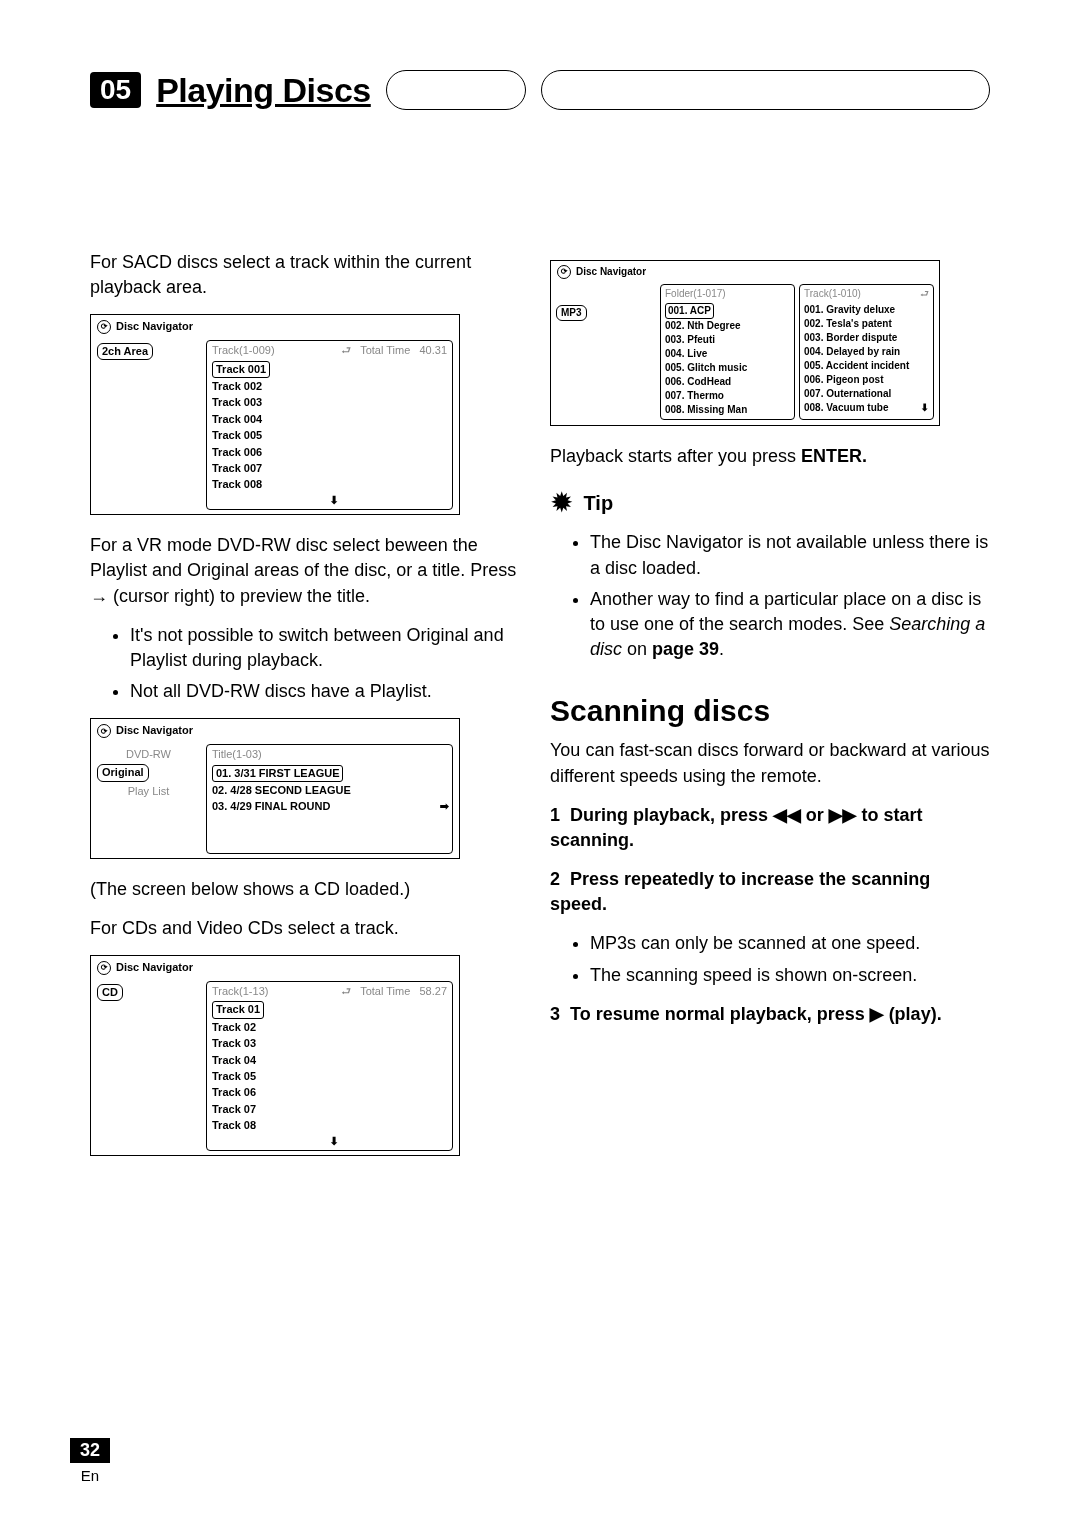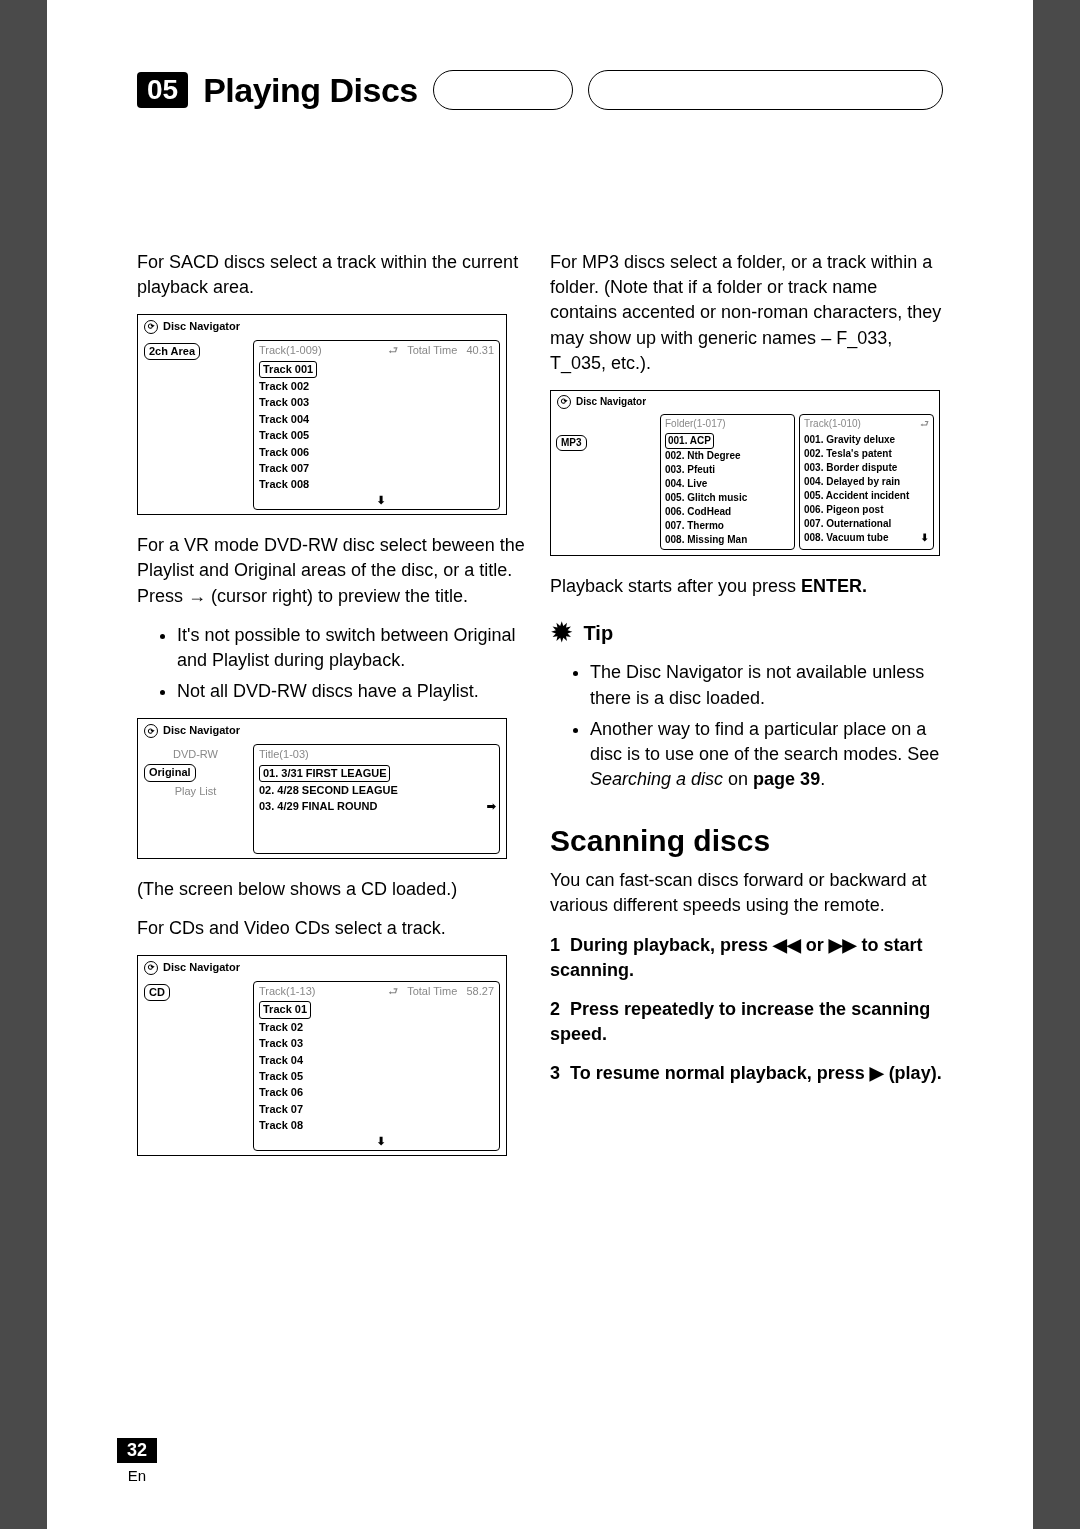--- a/index.html
+++ b/index.html
@@ -1,21 +1,21 @@
 <!DOCTYPE html>
 <html><head>
 <meta charset="utf-8">
 <style>
   * { box-sizing: border-box; margin: 0; padding: 0; }
   body { background: #4a4a4a; font-family: Arial, Helvetica, sans-serif; display: flex; justify-content: center; }
-  .page { width: 986px; height: 1529px; background: #fff; position: relative; padding: 70px 90px 50px 90px; }
+  .page { width: 1080px; height: 1529px; background: #fff; position: relative; padding: 70px 90px 50px 90px; }
   
   .header-row { display: flex; align-items: center; gap: 15px; margin-bottom: 140px; }
   .chapter-badge { background: #000; color: #fff; font-size: 28px; font-weight: bold; padding: 2px 10px; border-radius: 4px; }
-  .chapter-title { font-size: 34px; font-weight: 800; letter-spacing: -0.5px; }
+  .chapter-title { font-size: 34px; font-weight: 800; letter-spacing: -0.5px; text-decoration: underline; }
   .oval-left, .oval-right { border: 1.5px solid #000; height: 40px; border-radius: 20px; }
   .oval-left { width: 140px; }
   .oval-right { flex: 1; }
   
   .columns { display: flex; gap: 20px; }
   .col { width: 50%; font-size: 18px; line-height: 1.4; }
   .col p { margin-bottom: 14px; }
   
   .nav-box { border: 1px solid #000; width: 370px; margin: 12px 0 18px 0; font-size: 11px; font-weight: bold; }
   .nav-head { padding: 4px 6px 3px 6px; display: flex; align-items: center; gap: 5px; }
@@ -167,21 +167,20 @@
               <div>Track 07</div>
               <div>Track 08</div>
             </div>
             <span style="position:absolute;bottom:1px;left:50%;">⬇</span>
           </div>
         </div>
       </div>
     </div>
 
     <div class="col">
-      <p>For MP3 discs select a folder, or a track within a folder. (Note that if a folder or track name contains accented or non-roman characters, they may show up with generic names – F_033, T_035, etc.).</p>
 
       <div class="nav-mp3">
         <div class="nav-head">
           <span class="disc-circ">⟳</span>
           <span>Disc Navigator</span>
         </div>
         <div class="mp3-body">
           <div class="mp3-side">
             <span class="side-item sel">MP3</span>
           </div>
@@ -235,20 +234,24 @@
 
       <h2 class="section-h">Scanning discs</h2>
       <p>You can fast-scan discs forward or backward at various different speeds using the remote.</p>
 
       <p class="step-line">
         <span class="step-num">1</span><span>During playback, press ◀◀ or ▶▶ to start scanning.</span>
       </p>
       <p class="step-line">
         <span class="step-num">2</span><span>Press repeatedly to increase the scanning speed.</span>
       </p>
+      <ul class="body-list">
+        <li>MP3s can only be scanned at one speed.</li>
+        <li>The scanning speed is shown on-screen.</li>
+      </ul>
       <p class="step-line">
         <span class="step-num">3</span><span>To resume normal playback, press ▶ (play).</span>
       </p>
     </div>
   </div>
 
   <div class="footer">
     <div class="page-num-badge">32</div>
     <div class="lang">En</div>
   </div>

